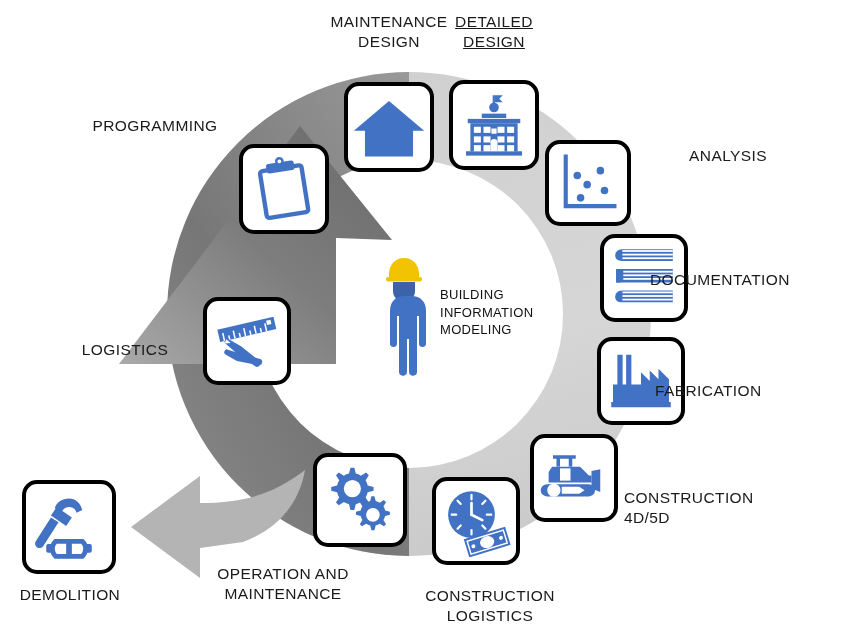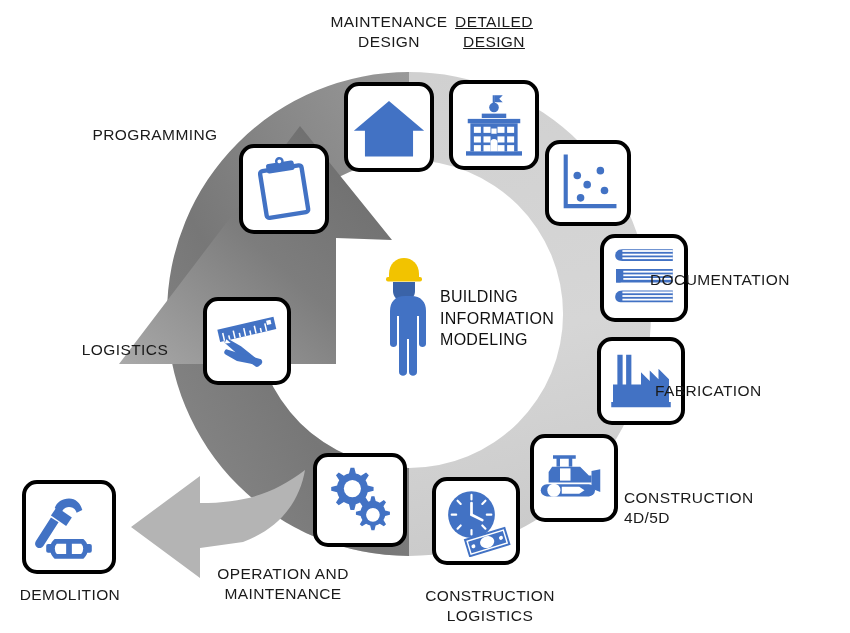--- a/index.html
+++ b/index.html
@@ -1,20 +1,20 @@
 <!DOCTYPE html>
 <html><head>
 <meta charset="utf-8">
 <style>
   html,body{margin:0;padding:0;background:#ffffff;}
   body{width:850px;height:633px;font-family:"Liberation Sans",sans-serif;overflow:hidden;position:relative;}
   #stage{position:absolute;left:0;top:0;width:850px;height:633px;}
   svg#canvas{position:absolute;left:0;top:0;width:850px;height:633px;}
   .lbl{position:absolute;color:#1a1a1a;font-size:15.5px;letter-spacing:.4px;line-height:1.28;text-align:center;white-space:pre-line;font-family:"Liberation Sans",sans-serif;}
-  .center-lbl{position:absolute;color:#111;font-size:16px;line-height:1.35;letter-spacing:.3px;text-align:left;white-space:pre-line;font-family:"Liberation Sans",sans-serif;}
+  .center-lbl{position:absolute;color:#111;font-size:13px;line-height:1.35;letter-spacing:.3px;text-align:left;white-space:pre-line;font-family:"Liberation Sans",sans-serif;}
   .tile{position:absolute;background:#fff;border:4px solid #000;border-radius:15px;box-sizing:border-box;display:flex;align-items:center;justify-content:center;}
   .tile svg{display:block;}
 </style>
 </head>
 <body>
 
 <div id="stage">
 
   <svg id="canvas" viewBox="0 0 850 633">
     <defs>
@@ -72,21 +72,21 @@
       <g transform="rotate(-9 40 42)" fill="none" stroke="#4272C4" stroke-width="5">
         <rect x="16" y="16" width="48" height="54" rx="3"></rect>
       </g>
       <g transform="rotate(-9 40 42)" fill="#4272C4">
         <rect x="24" y="9" width="32" height="11" rx="3"></rect>
         <circle cx="40" cy="8" r="5"></circle>
         <circle cx="40" cy="8" r="2.2" fill="#fff"></circle>
       </g>
     </svg>
   </div>
-  <div class="lbl" style="left:35px;top:116px;width:240px;text-align:center;margin-top:9px;">PROGRAMMING</div>
+  <div class="lbl" style="left:35px;top:116px;width:240px;text-align:center;">PROGRAMMING</div>
 
   <div class="tile" style="left:344px;top:82px;width:90px;height:90px;">
     <svg viewBox="0 0 80 80" width="74" height="74">
       <path d="M40 12 L78 44 L66 44 L66 72 L14 72 L14 44 L2 44 Z" fill="#4272C4"></path>
     </svg>
   </div>
   <div class="lbl" style="left:269px;top:12px;width:240px;">MAINTENANCE
 DESIGN</div>
 
   <div class="tile" style="left:449px;top:80px;width:90px;height:90px;">
@@ -126,20 +126,21 @@
       <path d="M13 8 L13 68 L72 68" fill="none" stroke="#4272C4" stroke-width="5" stroke-linecap="square"></path>
       <g fill="#4272C4">
         <circle cx="27" cy="31" r="4.6"></circle>
         <circle cx="55" cy="25" r="4.6"></circle>
         <circle cx="39" cy="42" r="4.6"></circle>
         <circle cx="60" cy="49" r="4.6"></circle>
         <circle cx="31" cy="58" r="4.6"></circle>
       </g>
     </svg>
   </div>
+  <div class="lbl" style="left:608px;top:146px;width:240px;text-align:center;">ANALYSIS</div>
 
   <div class="tile" style="left:600px;top:234px;width:88px;height:88px;">
     <svg viewBox="0 0 80 80" width="72" height="72">
       <g fill="#4272C4">
         <path d="M16 8 C10 8 8 12 8 15 C8 18 10 21 16 21 L72 21 L72 8 Z"></path>
         <rect x="16" y="9" width="56" height="2" fill="#fff"></rect>
           <rect x="16" y="13" width="56" height="2" fill="#fff"></rect>
         <rect x="16" y="17" width="56" height="2" fill="#fff"></rect>
         <path d="M9 30 L9 45 L72 45 L72 30 Z"></path>
         <path d="M9 30 h5 v15 h-5 Z"></path>

